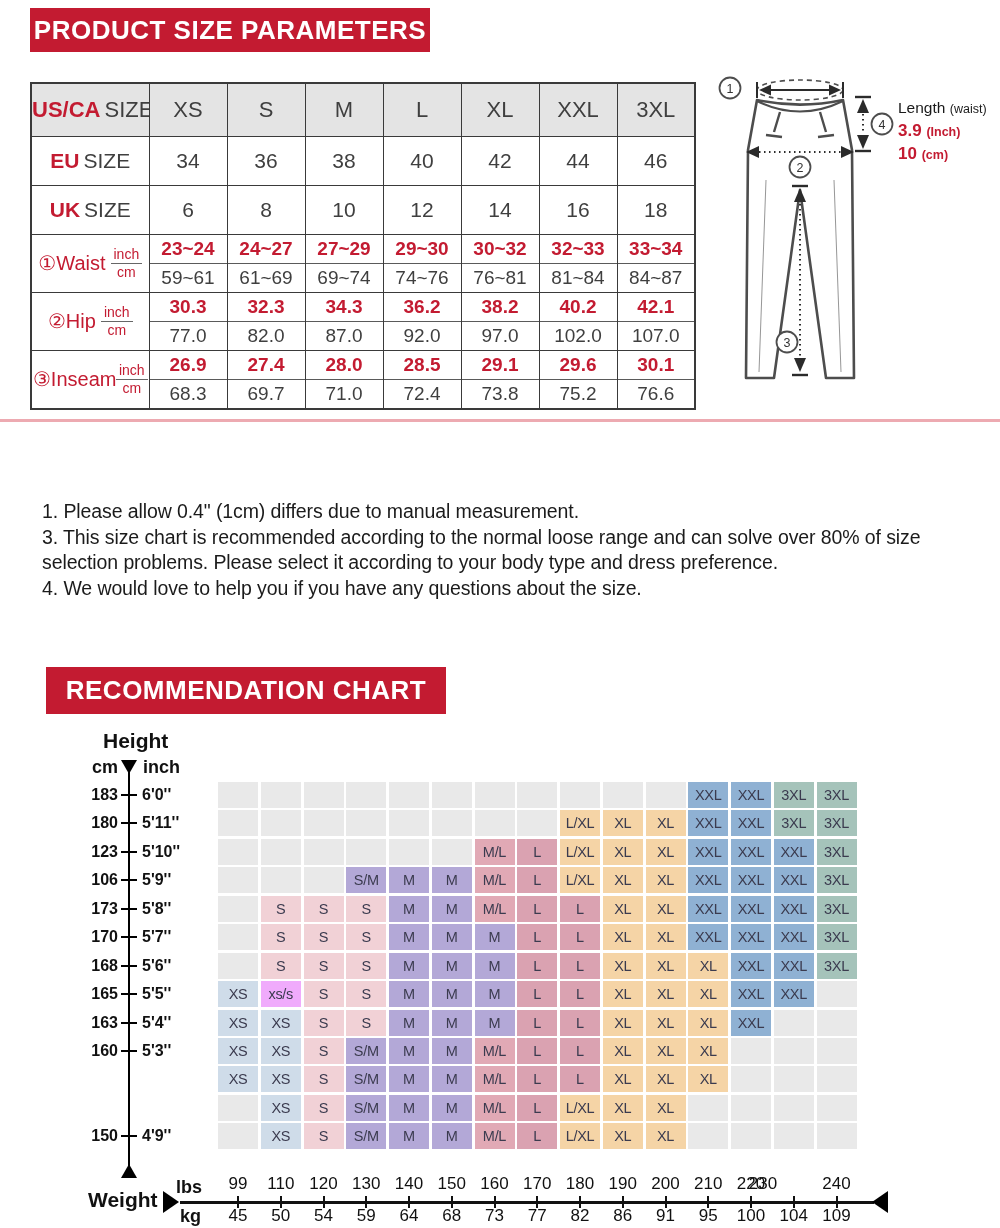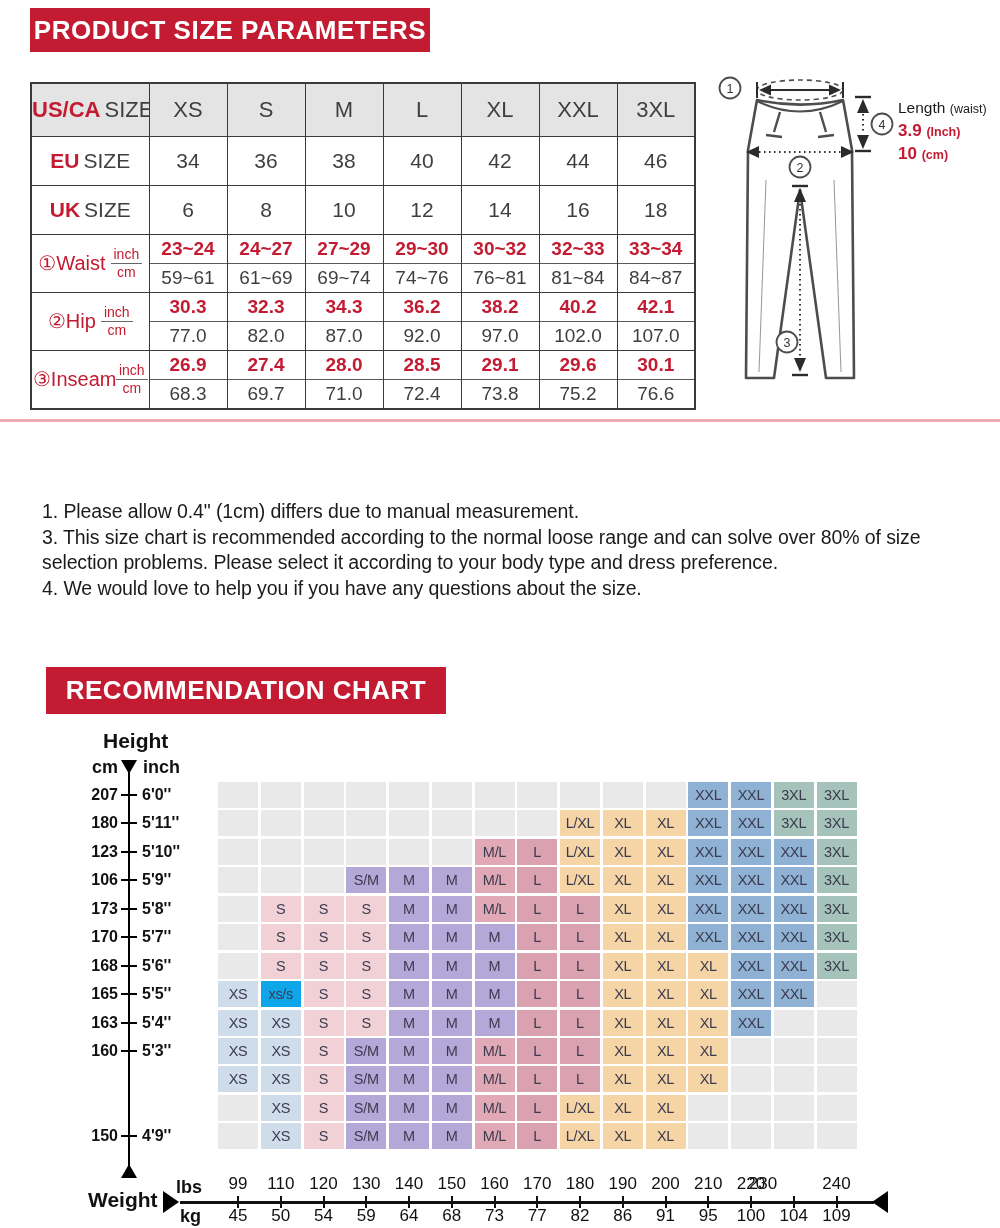--- a/index.html
+++ b/index.html
@@ -313,21 +313,21 @@
   <div class="title-box tb-rec">RECOMMENDATION CHART</div>
 
   <div class="height-title">Height</div>
   <div class="hu-cm">cm</div>
   <div class="tri tri-down"></div>
   <div class="hu-inch">inch</div>
   <div class="vaxis"></div>
   <div class="tri tri-up"></div>
   <div class="hrows">
       <div class="hrow" style="top:0.0px">
-        <span class="hcm">207</span>
+        <span class="hcm">183</span>
         <span class="htick"></span>
         <span class="hin">6'0''</span>
       </div>
       <div class="hrow" style="top:28.4px">
         <span class="hcm">180</span>
         <span class="htick"></span>
         <span class="hin">5'11''</span>
       </div>
       <div class="hrow" style="top:56.9px">
         <span class="hcm">123</span>
@@ -476,21 +476,21 @@
       <div class="gcell" style="background:#b3a8d7">M</div>
       <div class="gcell" style="background:#daa2b1">L</div>
       <div class="gcell" style="background:#daa2b1">L</div>
       <div class="gcell" style="background:#f5d4a6">XL</div>
       <div class="gcell" style="background:#f5d4a6">XL</div>
       <div class="gcell" style="background:#f5d4a6">XL</div>
       <div class="gcell" style="background:#8fb1d3">XXL</div>
       <div class="gcell" style="background:#8fb1d3">XXL</div>
       <div class="gcell" style="background:#a5c3ba">3XL</div>
       <div class="gcell" style="background:#cfdce9">XS</div>
-      <div class="gcell" style="background:#0ea5e9">xs/s</div>
+      <div class="gcell" style="background:#f0abfc">xs/s</div>
       <div class="gcell" style="background:#f1d1d6">S</div>
       <div class="gcell" style="background:#f1d1d6">S</div>
       <div class="gcell" style="background:#b3a8d7">M</div>
       <div class="gcell" style="background:#b3a8d7">M</div>
       <div class="gcell" style="background:#b3a8d7">M</div>
       <div class="gcell" style="background:#daa2b1">L</div>
       <div class="gcell" style="background:#daa2b1">L</div>
       <div class="gcell" style="background:#f5d4a6">XL</div>
       <div class="gcell" style="background:#f5d4a6">XL</div>
       <div class="gcell" style="background:#f5d4a6">XL</div>

